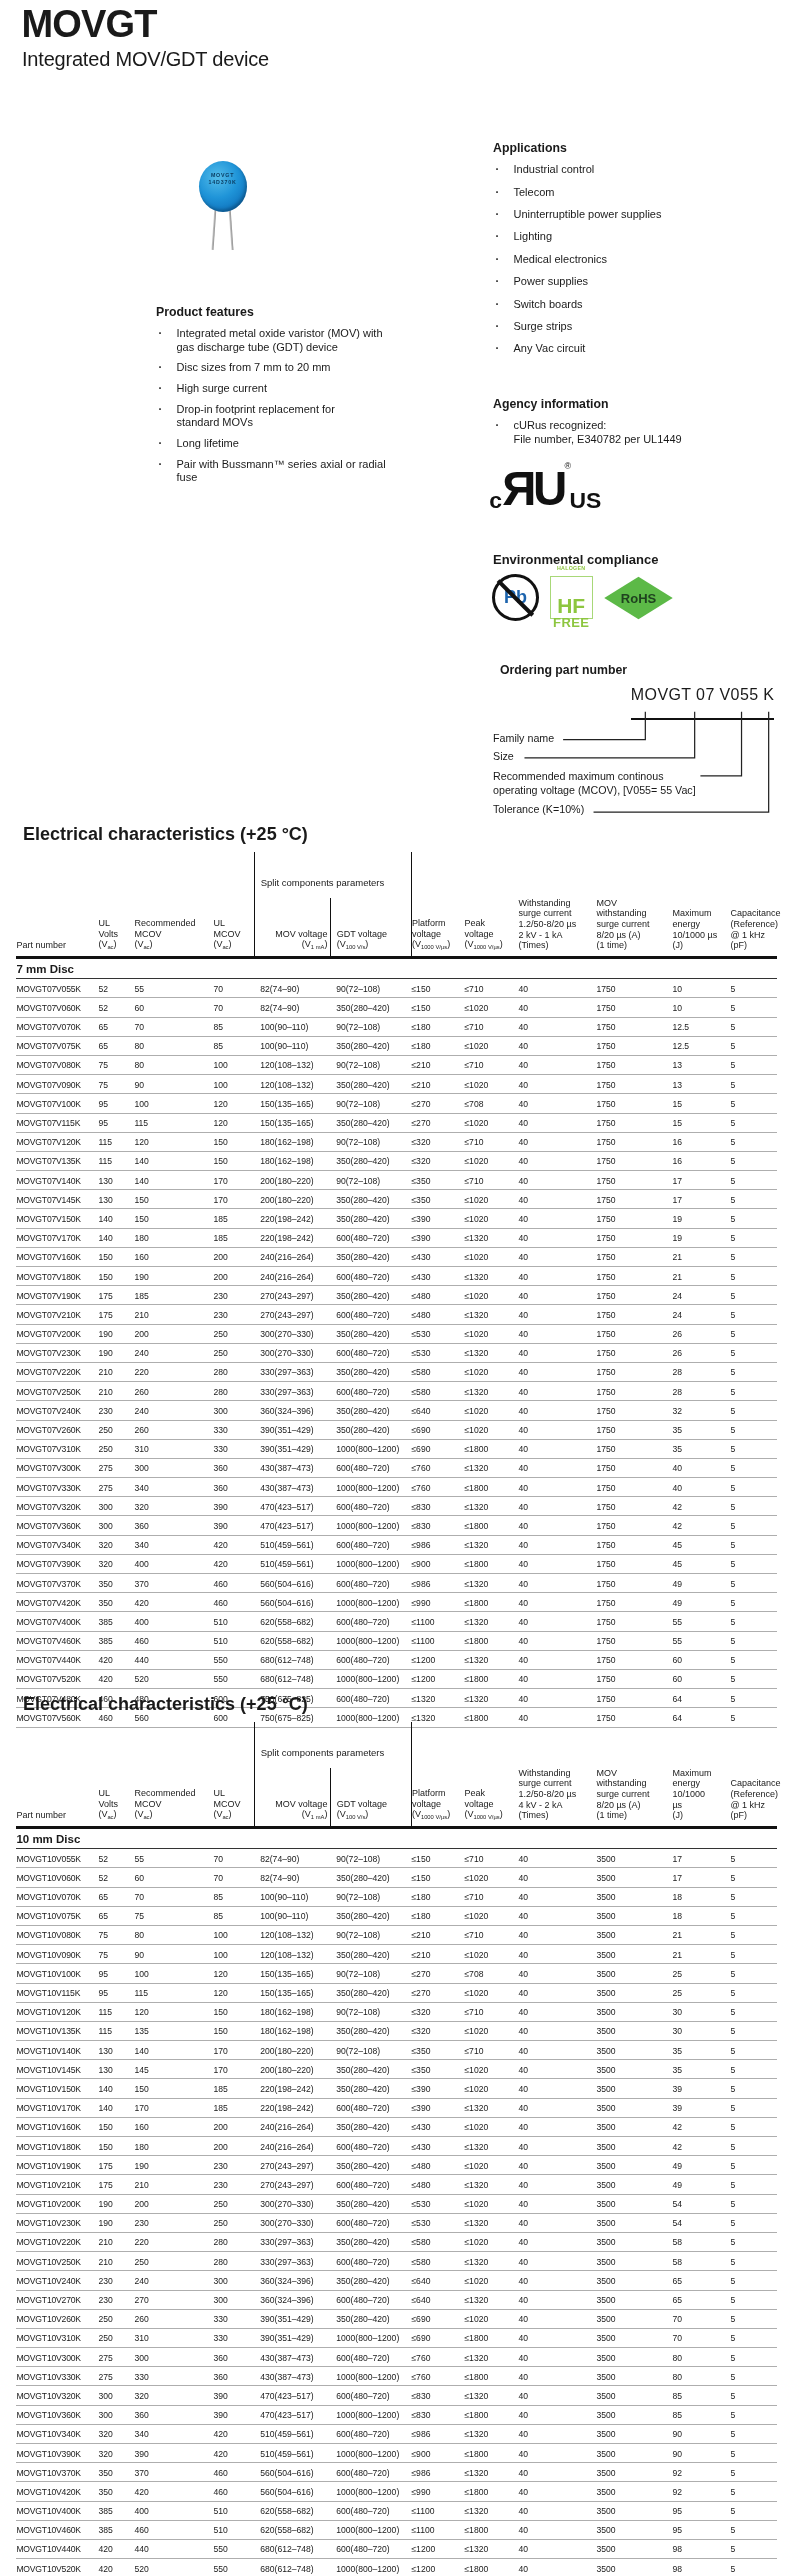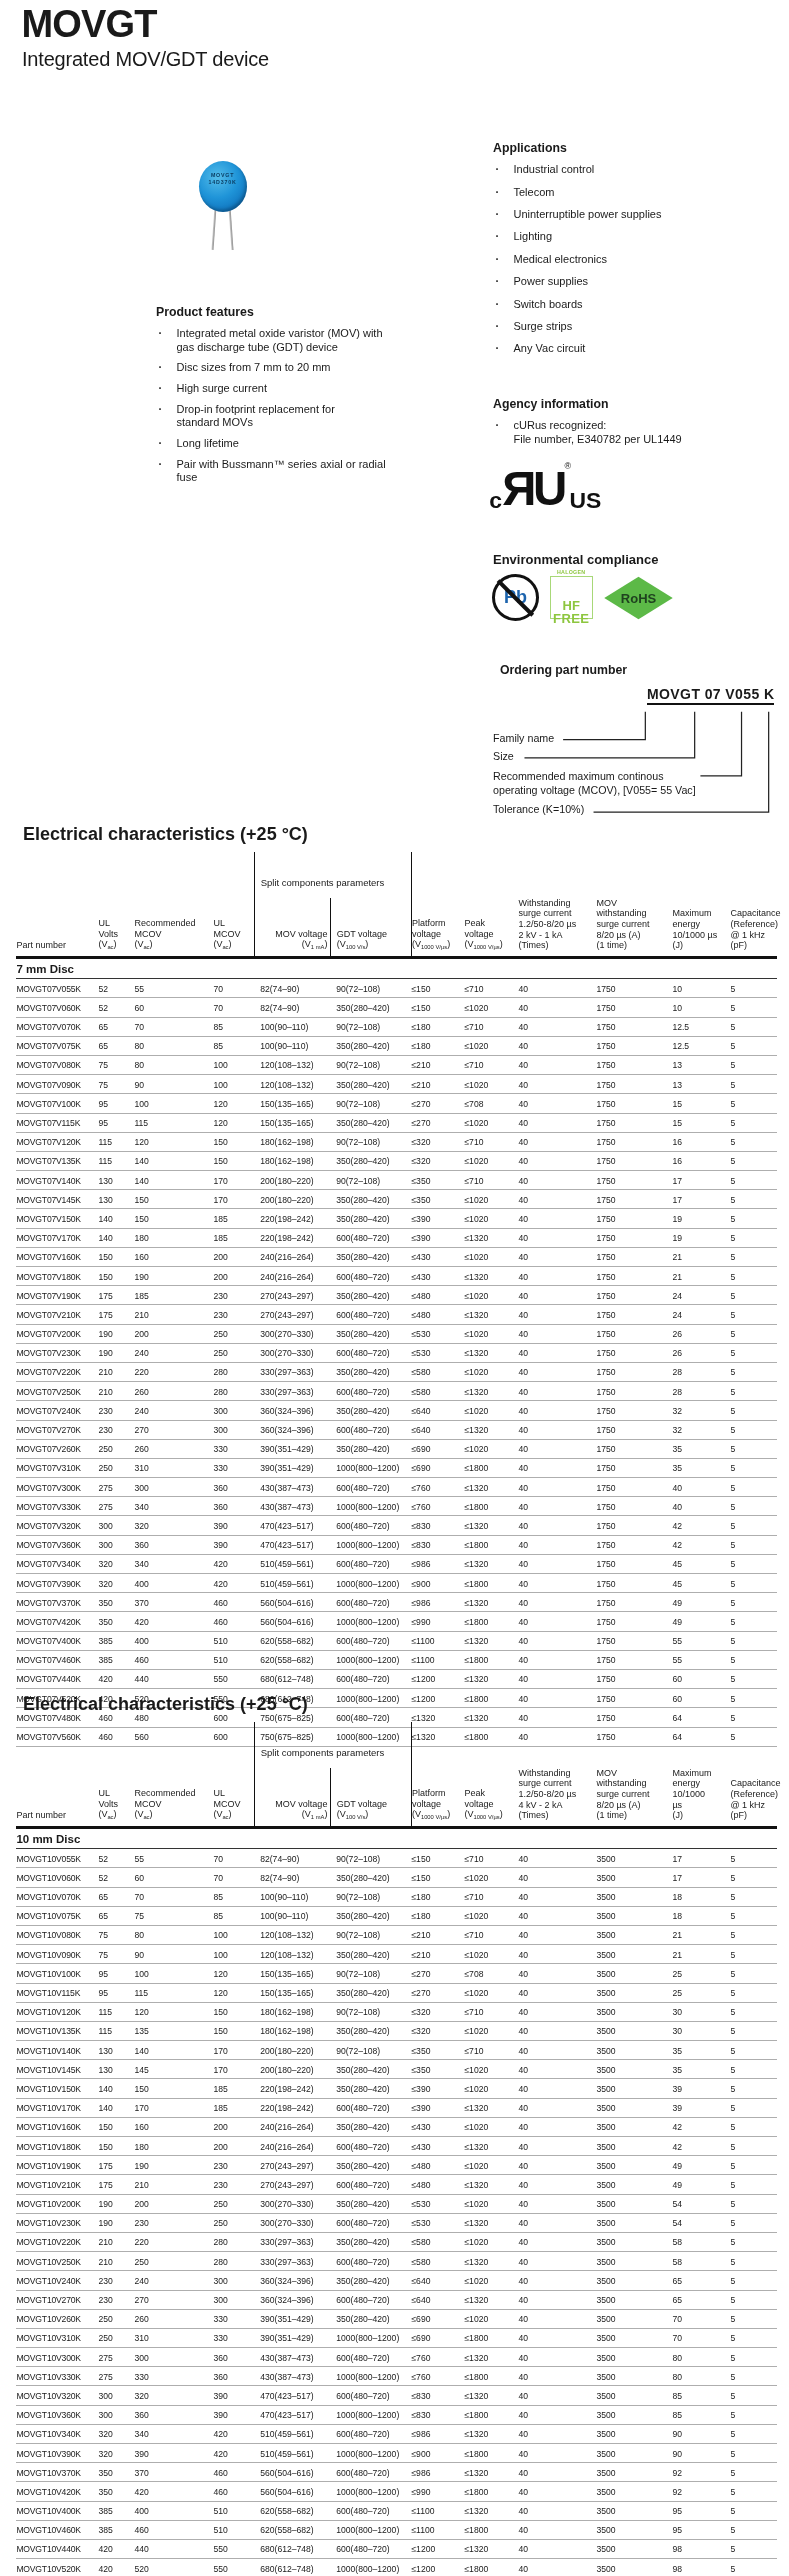--- a/index.html
+++ b/index.html
@@ -39,27 +39,27 @@
   
   .env-head{left:493px;top:552px;font-size:13px;font-weight:700;}
   .badges{left:492px;top:574px;display:flex;align-items:center;gap:10.7px;}
   .pb-badge{position:relative;width:41px;height:41px;border:3.3px solid #111;border-radius:50%;
     display:flex;align-items:center;justify-content:center;}
   .pb-badge span{color:#1c63ad;font-size:18px;font-weight:700;}
   .pb-slash{position:absolute;left:-4.1px;top:19px;width:49px;height:3.7px;background:#111;transform:rotate(45deg);}
   .hf-badge{width:41px;height:41px;border:1.6px solid #a8d878;display:flex;flex-direction:column;
     align-items:center;justify-content:center;color:#8dc63f;line-height:1;}
   .hf-halogen{font-size:5.3px;font-weight:700;letter-spacing:0.3px;}
-  .hf-hf{font-size:13px;font-weight:700;margin-top:23px;}
+  .hf-hf{font-size:21px;font-weight:700;margin-top:23px;}
   .hf-free{font-size:13px;font-weight:700;letter-spacing:0.4px;}
 
   
   .order-head{left:500px;top:663px;font-size:12.3px;font-weight:700;}
-  .order-pn{right:15.6px;top:686px;font-size:14px;font-weight:700;letter-spacing:0.4px;
-    padding-bottom:1px;border-bottom:2.1px solid #111;}
+  .order-pn{right:15.6px;top:686px;font-size:16px;font-weight:400;letter-spacing:0.4px;
+    padding-bottom:14px;border-bottom:2.1px solid #111;}
   .co-label{left:493px;font-size:10.7px;line-height:1.3;width:247px;}
   .co-1{top:732px;} .co-2{top:750px;} .co-3{top:770px;} .co-4{top:803px;}
   .co-lines{left:485px;top:691px;width:296px;height:132px;}
 
   
   .tbl-block{left:16.4px;width:761px;}
   .tb1{top:824px;} .tb2{top:1694px;}
   .tbl-title{margin:0 0 6.6px 6.6px;font-size:18px;font-weight:700;}
   table.dt{border-collapse:collapse;table-layout:fixed;width:761px;}
   table.dt th,table.dt td{text-align:left;}
@@ -578,34 +578,20 @@
           <td class="c4">360(324–396)</td>
           <td class="c5">350(280–420)</td>
           <td class="c6">≤640</td>
           <td class="c7">≤1020</td>
           <td class="c8">40</td>
           <td class="c9">1750</td>
           <td class="c10">32</td>
           <td class="c11">5</td>
         </tr>
         <tr>
-          <td class="c0">MOVGT07V270K</td>
-          <td class="c1">230</td>
-          <td class="c2">270</td>
-          <td class="c3">300</td>
-          <td class="c4">360(324–396)</td>
-          <td class="c5">600(480–720)</td>
-          <td class="c6">≤640</td>
-          <td class="c7">≤1320</td>
-          <td class="c8">40</td>
-          <td class="c9">1750</td>
-          <td class="c10">32</td>
-          <td class="c11">5</td>
-        </tr>
-        <tr>
           <td class="c0">MOVGT07V260K</td>
           <td class="c1">250</td>
           <td class="c2">260</td>
           <td class="c3">330</td>
           <td class="c4">390(351–429)</td>
           <td class="c5">350(280–420)</td>
           <td class="c6">≤690</td>
           <td class="c7">≤1020</td>
           <td class="c8">40</td>
           <td class="c9">1750</td>

